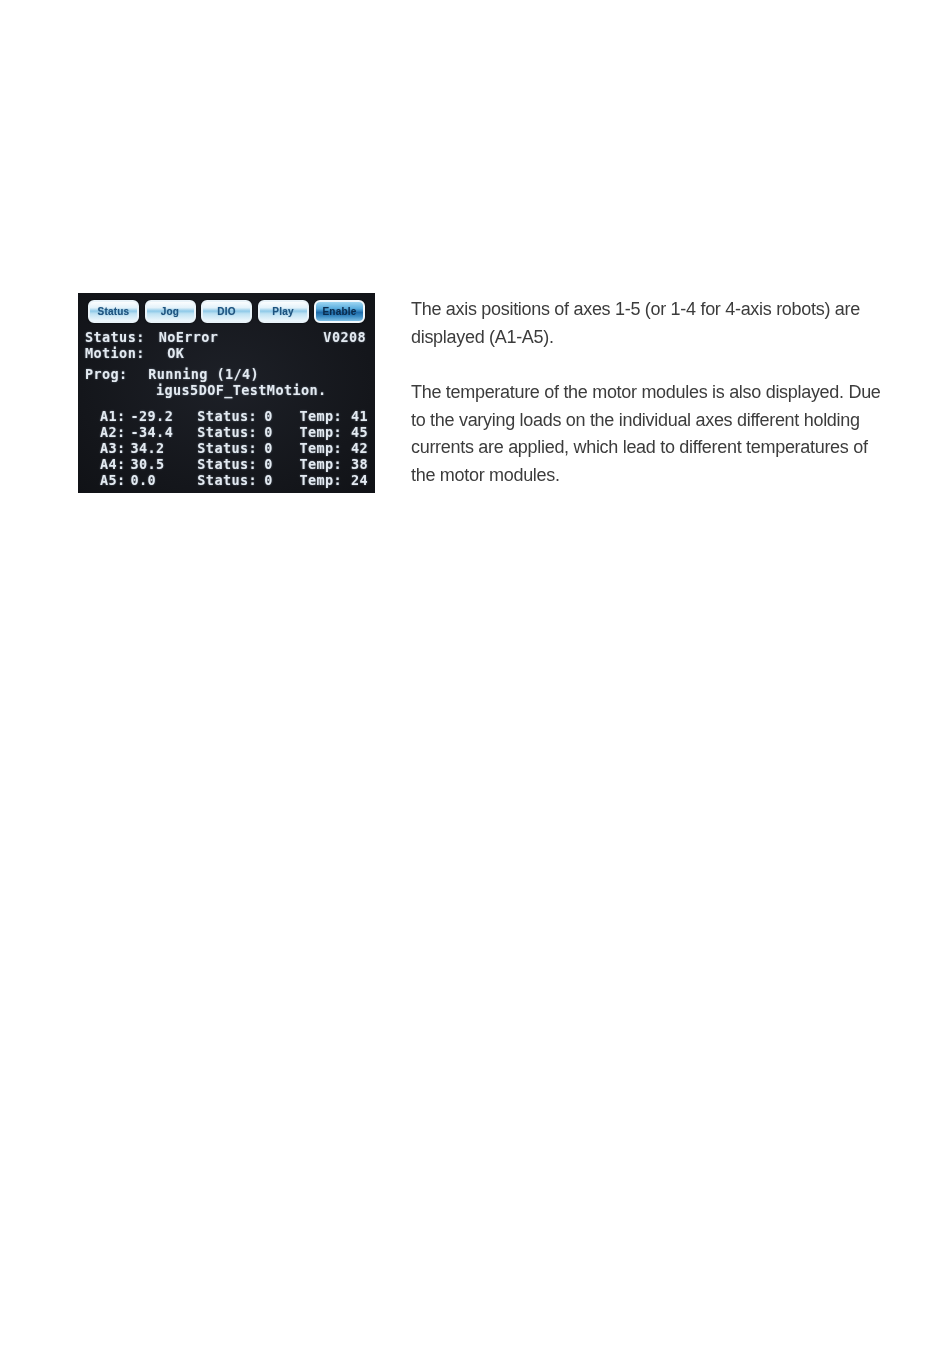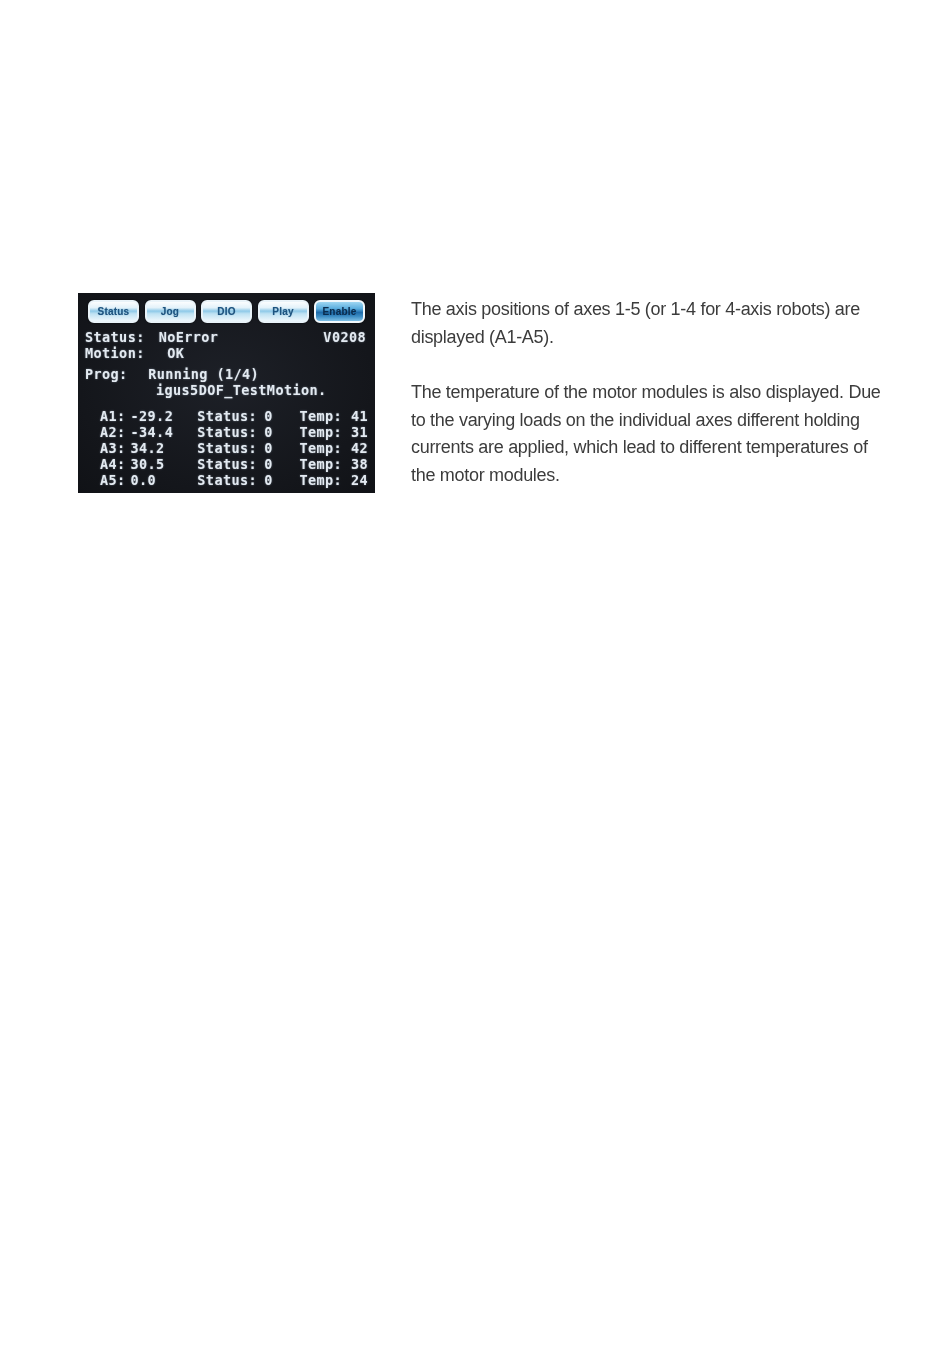--- a/index.html
+++ b/index.html
@@ -182,21 +182,21 @@
         <span class="c-sval">0</span>
         <span class="c-tlabel">Temp:</span>
         <span class="c-tval">41</span>
       </div>
       <div class="axis-row">
         <span class="c-label">A2:</span>
         <span class="c-pos">-34.4</span>
         <span class="c-slabel">Status:</span>
         <span class="c-sval">0</span>
         <span class="c-tlabel">Temp:</span>
-        <span class="c-tval">31</span>
+        <span class="c-tval">45</span>
       </div>
       <div class="axis-row">
         <span class="c-label">A3:</span>
         <span class="c-pos">34.2</span>
         <span class="c-slabel">Status:</span>
         <span class="c-sval">0</span>
         <span class="c-tlabel">Temp:</span>
         <span class="c-tval">42</span>
       </div>
       <div class="axis-row">

